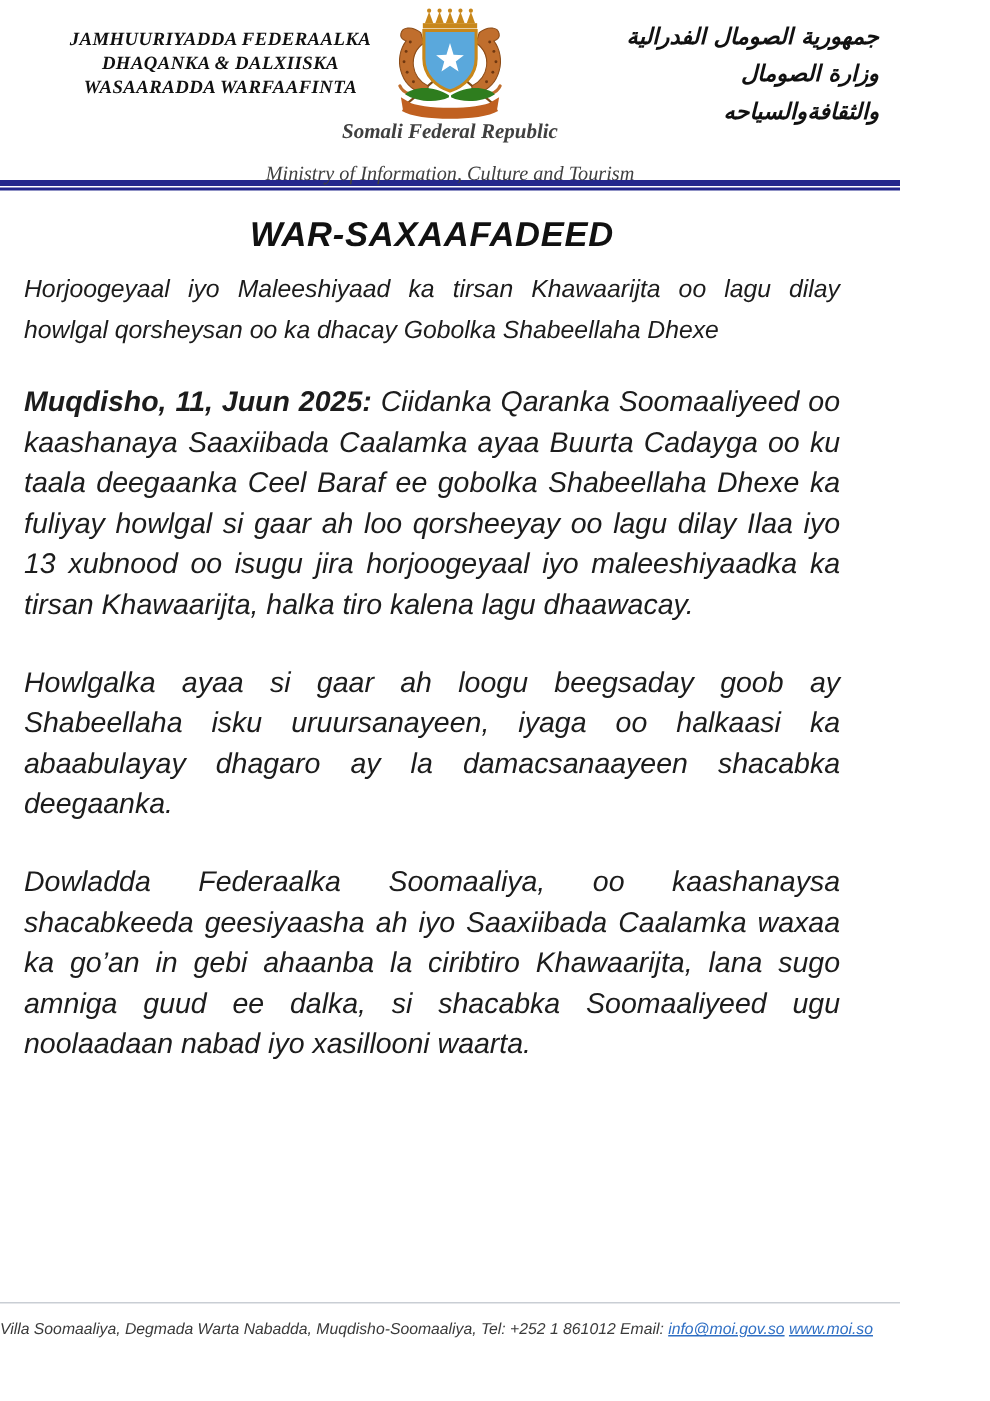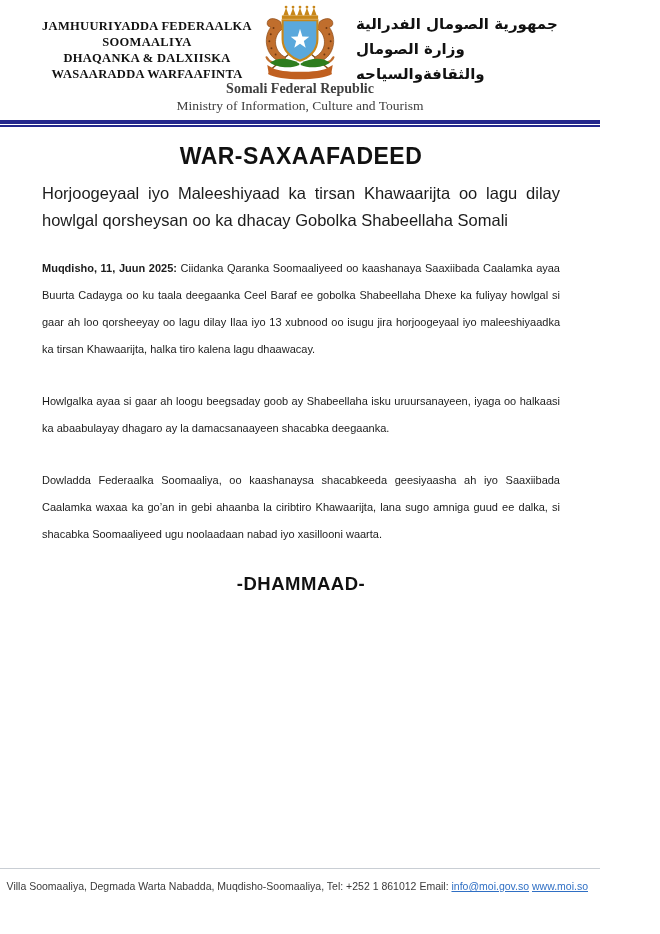--- a/index.html
+++ b/index.html
@@ -3,96 +3,95 @@
 <meta charset="utf-8">
 <style>
   * { box-sizing: border-box; }
   html, body { margin: 0; padding: 0; }
   body {
     width: 660px; height: 934px;
     background: #ffffff;
     font-family: "Liberation Sans", "DejaVu Sans", sans-serif;
     color: #1c1c1c;
   }
-  .page { position: relative; width: 600px; height: 934px; overflow: hidden; background:#fff; }
+  .page { position: relative; width: 600px; height: 934px; overflow: hidden; background:#fff;font-style:italic; }
 
   
   .letterhead { position: relative; height: 118px; }
   .lh-left {
     position: absolute; left: 22px; top: 18px; width: 250px;
     text-align: center;
     font-family: "Liberation Serif", "DejaVu Serif", serif;
     font-weight: bold; font-size: 12.5px; line-height: 16px;
     letter-spacing: 0.3px; color: #111;
   }
   .lh-right {
     position: absolute; right: 14px; top: 12px; width: 230px;
-    text-align: left; direction: rtl;
+    text-align: right; direction: rtl;
     font-family: "DejaVu Sans", sans-serif;
     font-weight: bold; font-size: 15px; line-height: 25px; color: #111;
   }
   .lh-emblem {
     position: absolute; left: 50%; top: 5px; transform: translateX(-50%);
     width: 92px; height: 78px;
   }
   .lh-center-text {
     position: absolute; top: 81px; left: 0; right: 0; text-align: center;
     font-family: "Liberation Serif", "DejaVu Serif", serif; color: #404040;
   }
   .lh-center-text .fed-rep { font-weight: bold; font-size: 14px; line-height: 16px; }
-  .lh-center-text .ministry { font-weight: normal; font-size: 13.5px; line-height: 17px; }
+  .lh-center-text .ministry { font-weight: normal; font-size: 13.5px; line-height: 17px; margin-top: 10px; }
 
   .rule {
     width: 644px; margin: 2px auto 0;
     border-top: 4px solid #23278c;
     border-bottom: 2px solid #23278c;
     height: 7px;
   }
 
   
-  .doc { padding: 14px 40px 0 42px; }
+  .doc { padding: 14px 40px 0 16px; }
   .doc-title {
     text-align: center; font-weight: bold; font-size: 23px;
     letter-spacing: 0.5px; margin: 2px 0 10px 0; color: #111;
   }
   .doc-subtitle {
     font-size: 16.5px; line-height: 27px; text-align: justify;
     margin: 0 0 21px 0;
   }
   .doc p.para {
-    font-size: 11px; line-height: 27px; text-align: justify;
+    font-size: 19px; line-height: 27px; text-align: justify;
     margin: 0 0 25px 0;
   }
   .doc .lead { font-weight: bold; }
   .end-mark {
     text-align: center; font-weight: bold; font-size: 18.5px;
     letter-spacing: 0.5px; margin-top: 12px; color: #111;
   }
 
   
   .footer-rule {
     position: absolute; left: 0; right: 0; top: 868px;
     border-top: 1px solid #c9ced4;
   }
   .footer-line {
     position: absolute; left: 0; right: 12px; top: 880px;
-    text-align: right; font-size: 10.5px; color: #3a3a3a;
+    text-align: left; font-size: 10.5px; color: #3a3a3a;
   }
   .footer-line a { color: #2f6fc4; text-decoration: underline; }
 </style>
 </head>
 <body>
 
 <div class="page">
 
   <div class="letterhead">
 
     <div class="lh-left">
       <div>JAMHUURIYADDA FEDERAALKA</div>
-      <div>SOOMAALIYA</div>
       <div>DHAQANKA &amp; DALXIISKA</div>
       <div>WASAARADDA WARFAAFINTA</div>
     </div>
 
     <div class="lh-emblem">
       <svg viewBox="0 0 130 112" width="92" height="78" aria-hidden="true">
 
         <line x1="24" y1="92" x2="106" y2="22" stroke="#7a4a16" stroke-width="2"></line>
         <line x1="106" y1="92" x2="24" y2="22" stroke="#7a4a16" stroke-width="2"></line>
 
@@ -152,28 +151,27 @@
       <div class="fed-rep">Somali Federal Republic</div>
       <div class="ministry">Ministry of Information, Culture and Tourism</div>
     </div>
   </div>
 
   <div class="rule"></div>
 
   <div class="doc">
     <div class="doc-title">WAR-SAXAAFADEED</div>
 
-    <div class="doc-subtitle">Horjoogeyaal iyo Maleeshiyaad ka tirsan Khawaarijta oo lagu dilay howlgal qorsheysan oo ka dhacay Gobolka Shabeellaha Somali</div>
+    <div class="doc-subtitle">Horjoogeyaal iyo Maleeshiyaad ka tirsan Khawaarijta oo lagu dilay howlgal qorsheysan oo ka dhacay Gobolka Shabeellaha Dhexe</div>
 
     <p class="para"><span class="lead">Muqdisho, 11, Juun 2025:</span> <span>Ciidanka Qaranka Soomaaliyeed oo kaashanaya Saaxiibada Caalamka ayaa Buurta Cadayga oo ku taala deegaanka Ceel Baraf ee gobolka Shabeellaha Dhexe ka fuliyay howlgal si gaar ah loo qorsheeyay oo lagu dilay Ilaa iyo 13 xubnood oo isugu jira horjoogeyaal iyo maleeshiyaadka ka tirsan Khawaarijta, halka tiro kalena lagu dhaawacay.</span></p>
 
     <p class="para">Howlgalka ayaa si gaar ah loogu beegsaday goob ay Shabeellaha isku uruursanayeen, iyaga oo halkaasi ka abaabulayay dhagaro ay la damacsanaayeen shacabka deegaanka.</p>
 
 
     <p class="para">Dowladda Federaalka Soomaaliya, oo kaashanaysa shacabkeeda geesiyaasha ah iyo Saaxiibada Caalamka waxaa ka go’an in gebi ahaanba la ciribtiro Khawaarijta, lana sugo amniga guud ee dalka, si shacabka Soomaaliyeed ugu noolaadaan nabad iyo xasillooni waarta.</p>
 
-    <div class="end-mark">-DHAMMAAD-</div>
   </div>
 
   <div class="footer-rule"></div>
   <div class="footer-line"><span>Villa Soomaaliya, Degmada Warta Nabadda, Muqdisho-Soomaaliya, Tel: +252 1 861012 Email: </span><a href="#">info@moi.gov.so</a> <a href="#">www.moi.so</a></div>
 
 </div>
 
 </body></html>

